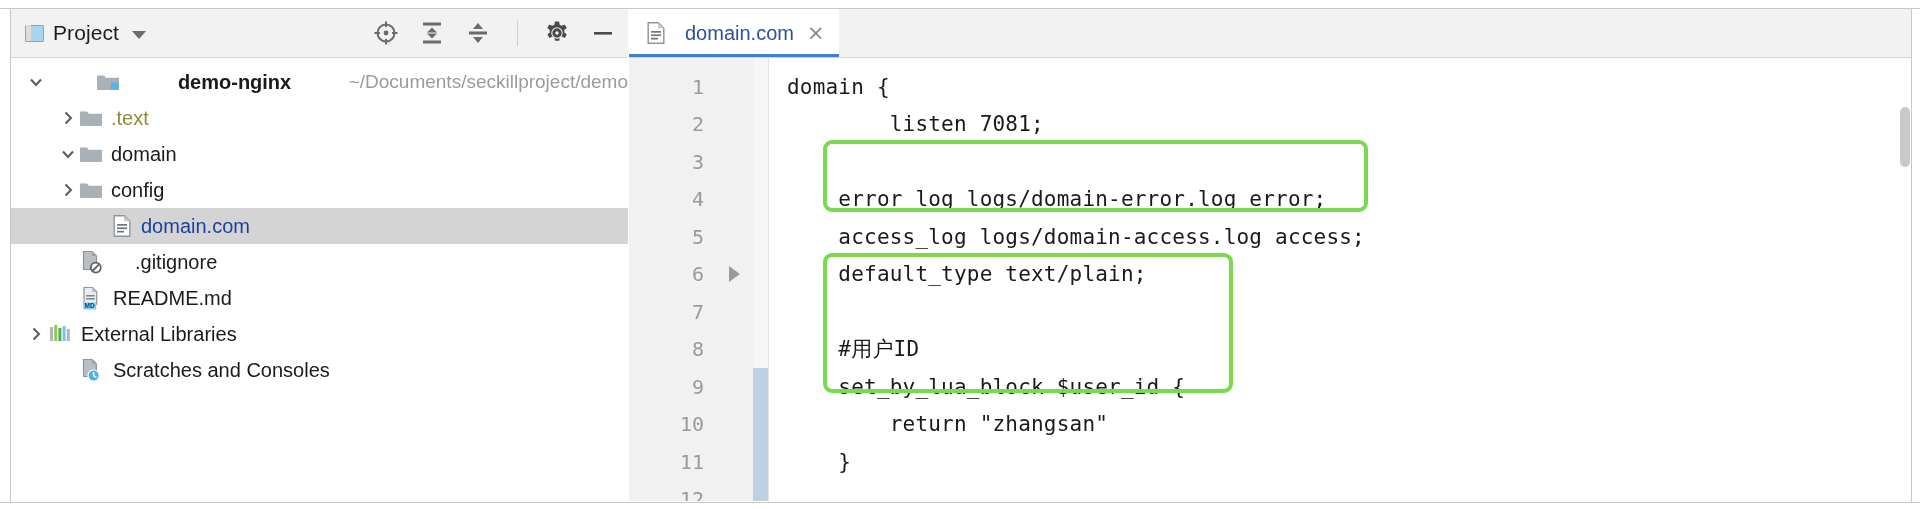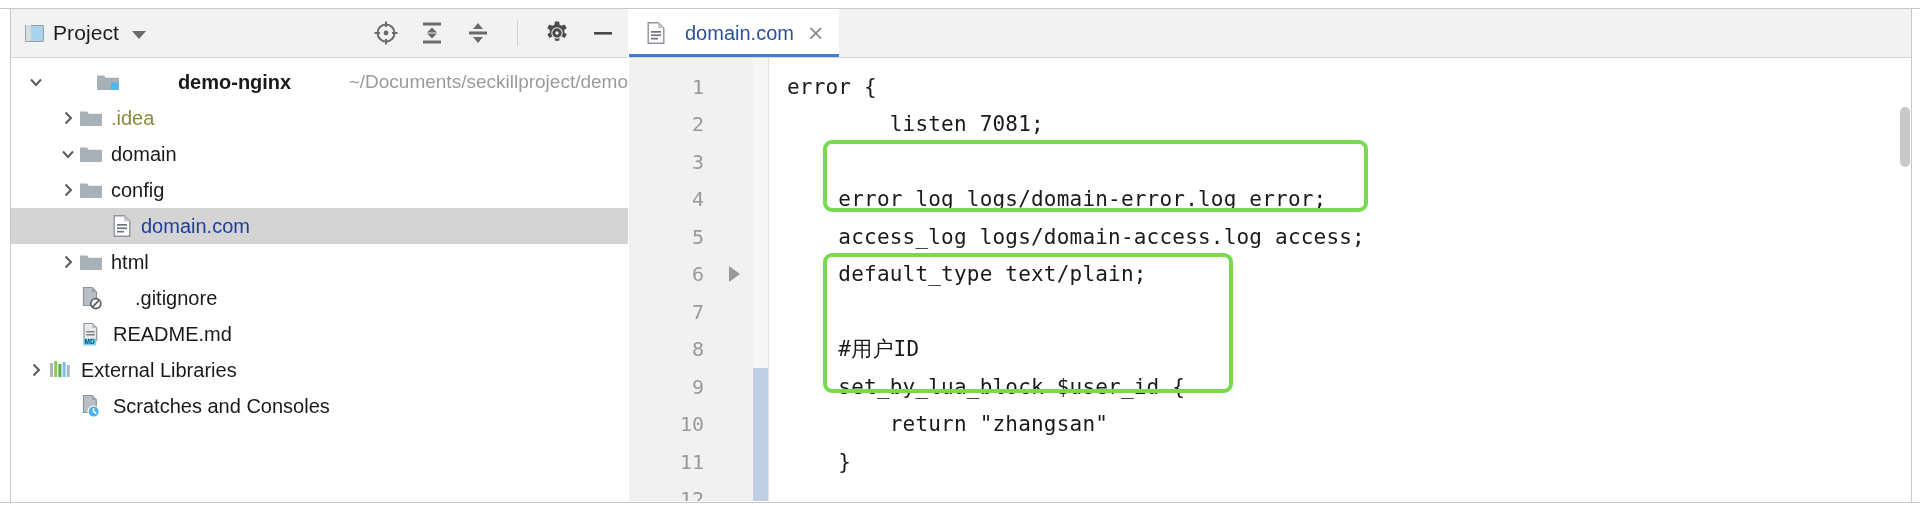--- a/index.html
+++ b/index.html
@@ -292,21 +292,21 @@
         <span class="twisty">
           <svg width="18" height="18" viewBox="0 0 18 18">
               <polyline points="6.5,3.5 12,9 6.5,14.5" fill="none" stroke="#5a5a5a" stroke-width="2"></polyline>
             </svg>
         </span>
         <span class="ti">
           <svg width="24" height="22" viewBox="0 0 24 22">
               <path fill="#a8b0b8" d="M1 4.5h7l1.8 2.2H23V18a1 1 0 01-1 1H2a1 1 0 01-1-1z"></path>
             </svg>
         </span>
-        <span class="lbl ignored">.idea</span>
+        <span class="lbl ignored">.text</span>
       </div>
 
       <div class="row" style="padding-left:46px;">
         <span class="twisty">
           <svg width="18" height="18" viewBox="0 0 18 18">
               <polyline points="4,6.5 9,12 14,6.5" fill="none" stroke="#5a5a5a" stroke-width="2"></polyline>
             </svg>
         </span>
         <span class="ti">
           <svg width="24" height="22" viewBox="0 0 24 22">
@@ -336,33 +336,20 @@
             <path fill="#ffffff" stroke="#8d949b" stroke-width="1.4" d="M3.2 1.7h10l5.6 5.5v15.1H3.2z"></path>
             <path fill="#c3c9cf" d="M13 1.7l5.8 5.6H13z"></path>
             <rect x="6" y="10" width="10" height="1.7" fill="#6f767d"></rect>
             <rect x="6" y="13.4" width="10" height="1.7" fill="#6f767d"></rect>
             <rect x="6" y="16.8" width="7" height="1.7" fill="#6f767d"></rect>
           </svg>
         </span>
         <span class="lbl sel">domain.com</span>
       </div>
 
-      <div class="row" style="padding-left:46px;">
-        <span class="twisty">
-          <svg width="18" height="18" viewBox="0 0 18 18">
-              <polyline points="6.5,3.5 12,9 6.5,14.5" fill="none" stroke="#5a5a5a" stroke-width="2"></polyline>
-            </svg>
-        </span>
-        <span class="ti">
-          <svg width="24" height="22" viewBox="0 0 24 22">
-              <path fill="#a8b0b8" d="M1 4.5h7l1.8 2.2H23V18a1 1 0 01-1 1H2a1 1 0 01-1-1z"></path>
-            </svg>
-        </span>
-        <span class="lbl">html</span>
-      </div>
 
 
       <div class="row" style="padding-left:68px;gap:22px;">
         <span class="ti">
           <svg width="26" height="26" viewBox="0 0 26 26">
             <path fill="#b9bfc5" stroke="#8d949b" stroke-width="1.2" d="M4.5 2.5h8.5l4.5 4.4v13.6H4.5z"></path>
             <path fill="#9aa2a9" d="M13 2.5l4.6 4.5H13z"></path>
             <circle cx="16.8" cy="18.6" r="5" fill="#ffffff" stroke="#5c6368" stroke-width="1.8"></circle>
             <line x1="13.5" y1="22" x2="20.2" y2="15.2" stroke="#5c6368" stroke-width="1.8"></line>
           </svg>
@@ -478,21 +465,21 @@
         <div class="mark-line"></div>
         <div class="mark-line"></div>
         <div class="mark-line"></div>
         <div class="mark-line changed"></div>
         <div class="mark-line changed"></div>
         <div class="mark-line changed"></div>
         <div class="mark-line changed"></div>
       </div>
 
       <div class="code">
-        <div class="cline">error {</div>
+        <div class="cline">domain {</div>
         <div class="cline">        listen 7081;</div>
         <div class="cline"></div>
         <div class="cline">    error_log logs/domain-error.log error;</div>
         <div class="cline">    access_log logs/domain-access.log access;</div>
         <div class="cline">    default_type text/plain;</div>
         <div class="cline"></div>
         <div class="cline">    #用户ID</div>
         <div class="cline">    set_by_lua_block $user_id {</div>
         <div class="cline">        return "zhangsan"</div>
         <div class="cline">    }</div>

